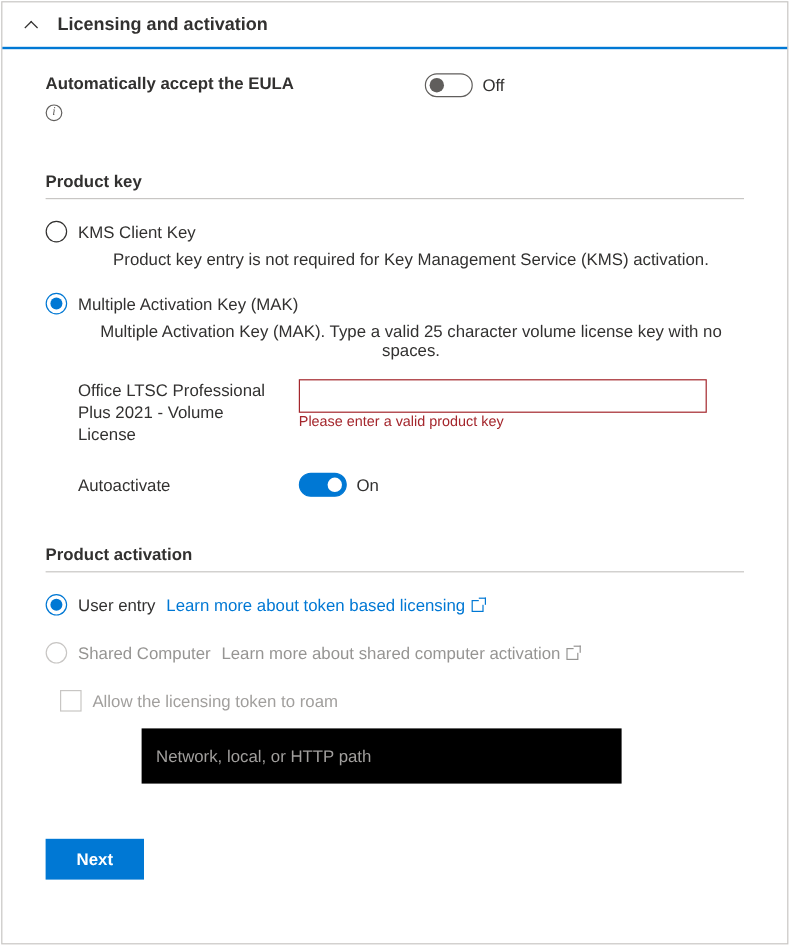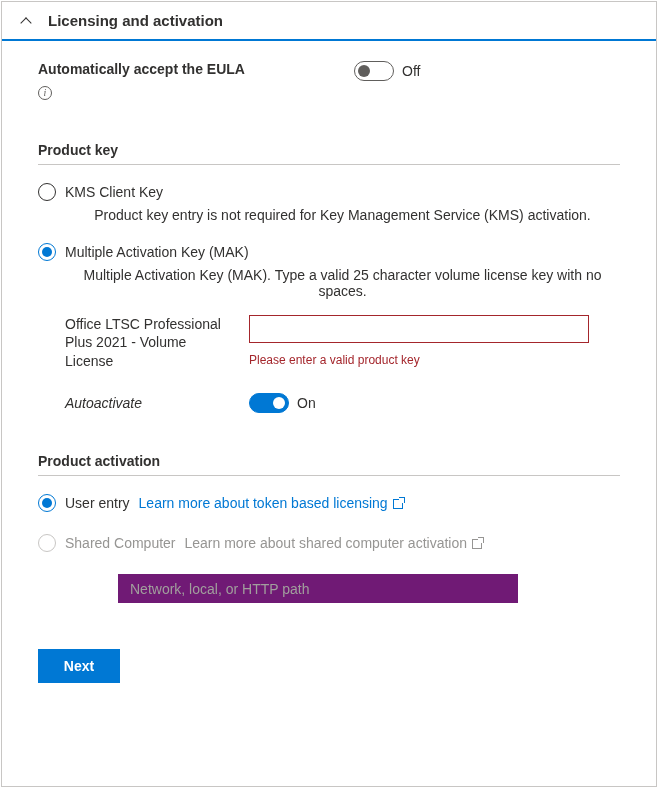--- a/index.html
+++ b/index.html
@@ -190,33 +190,32 @@
     .key-field-wrap { flex: 1; }
     .key-field {
       width: 340px;
       height: 28px;
       border: 1.5px solid #a4262c;
       background: #fff;
     }
     .key-error {
       color: #a4262c;
       font-size: 12px;
-      margin-top: 10px;
+      margin-top: 0;
     }
 
     .auto-row {
       display: flex;
       align-items: center;
       margin-left: 27px;
       margin-bottom: 40px;
     }
     .auto-label {
       width: 184px;
       font-size: 14px;
-      font-style: italic;
     }
 
     
     .activation-option {
       display: flex;
       align-items: center;
       gap: 9px;
       margin-bottom: 22px;
     }
     .link {
@@ -269,22 +268,22 @@
     }
     .checkbox {
       width: 18px;
       height: 18px;
       border: 1px solid #c8c6c4;
       flex-shrink: 0;
     }
     .roam-input {
       margin-left: 80px;
       width: 400px;
-      height: 29px;
-      background: #701a75;
+      height: 46px;
+      background: #000000;
       border: none;
       padding: 0 12px;
       font-size: 14px;
       color: #a19f9d;
       margin-bottom: 30px;
     }
     .roam-input::placeholder { color: #a19f9d; }
 
     .footer {
       padding: 16px 0 20px 0;
@@ -369,20 +368,24 @@
 
     <div class="activation-option disabled">
       <div class="radio disabled"></div>
       <span class="radio-label">Shared Computer</span>
       <span class="link">
         <span>Learn more about shared computer activation</span>
         <span class="ext-icon"></span>
       </span>
     </div>
 
+    <div class="sub-option">
+      <div class="checkbox"></div>
+      <span>Allow the licensing token to roam</span>
+    </div>
     <input class="roam-input" type="text" disabled="" placeholder="Network, local, or HTTP path" style="">
 
 
     <div class="footer">
       <button class="next-btn">Next</button>
     </div>
 
   </div>
 </div>
 

